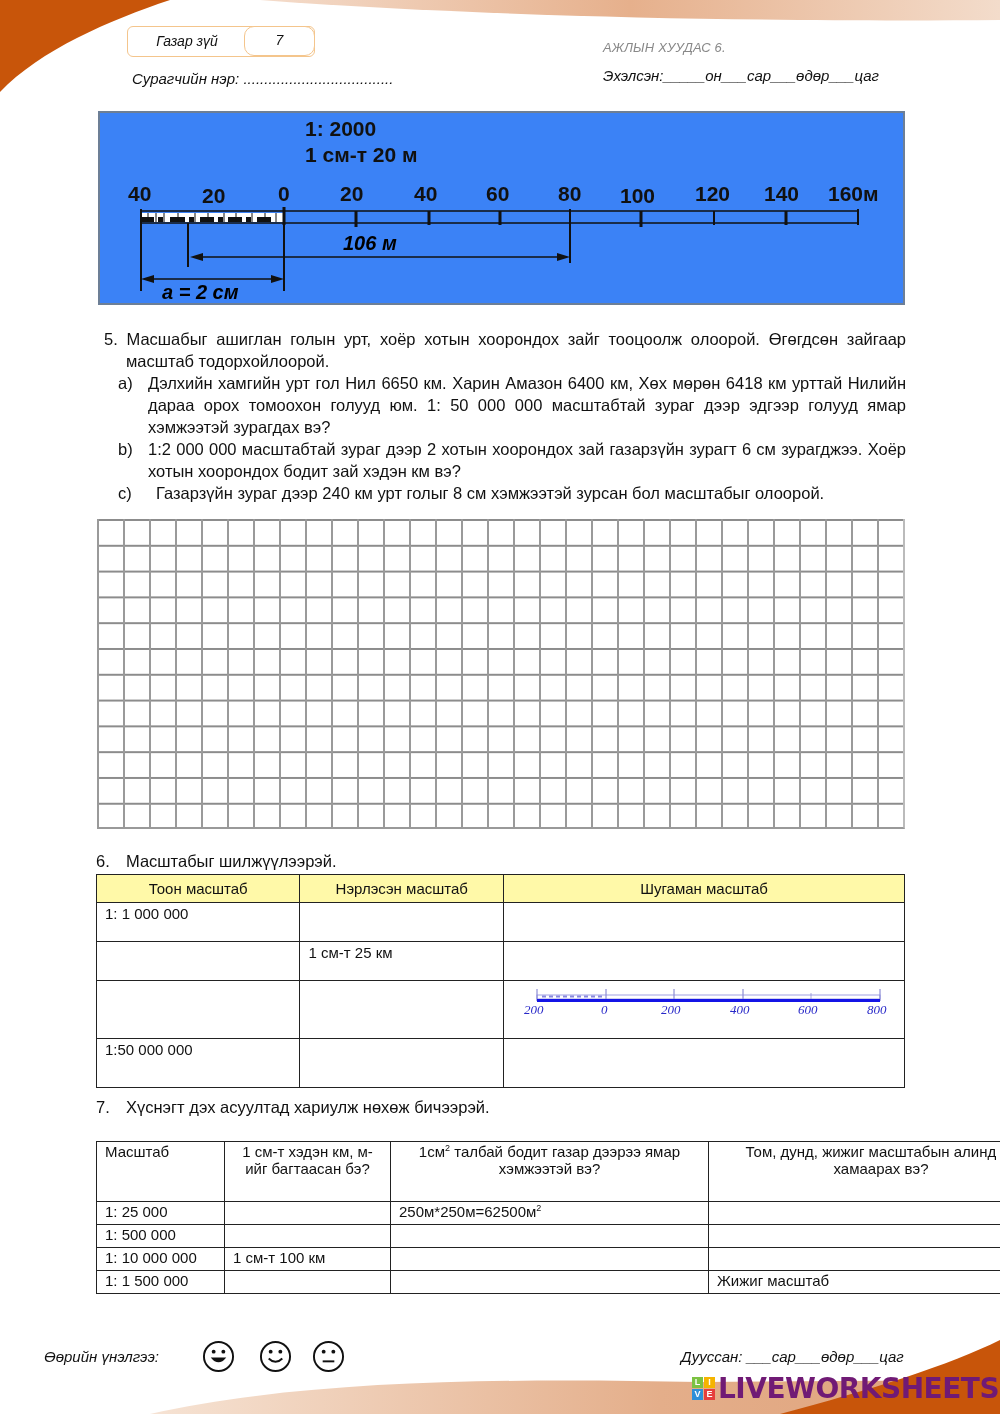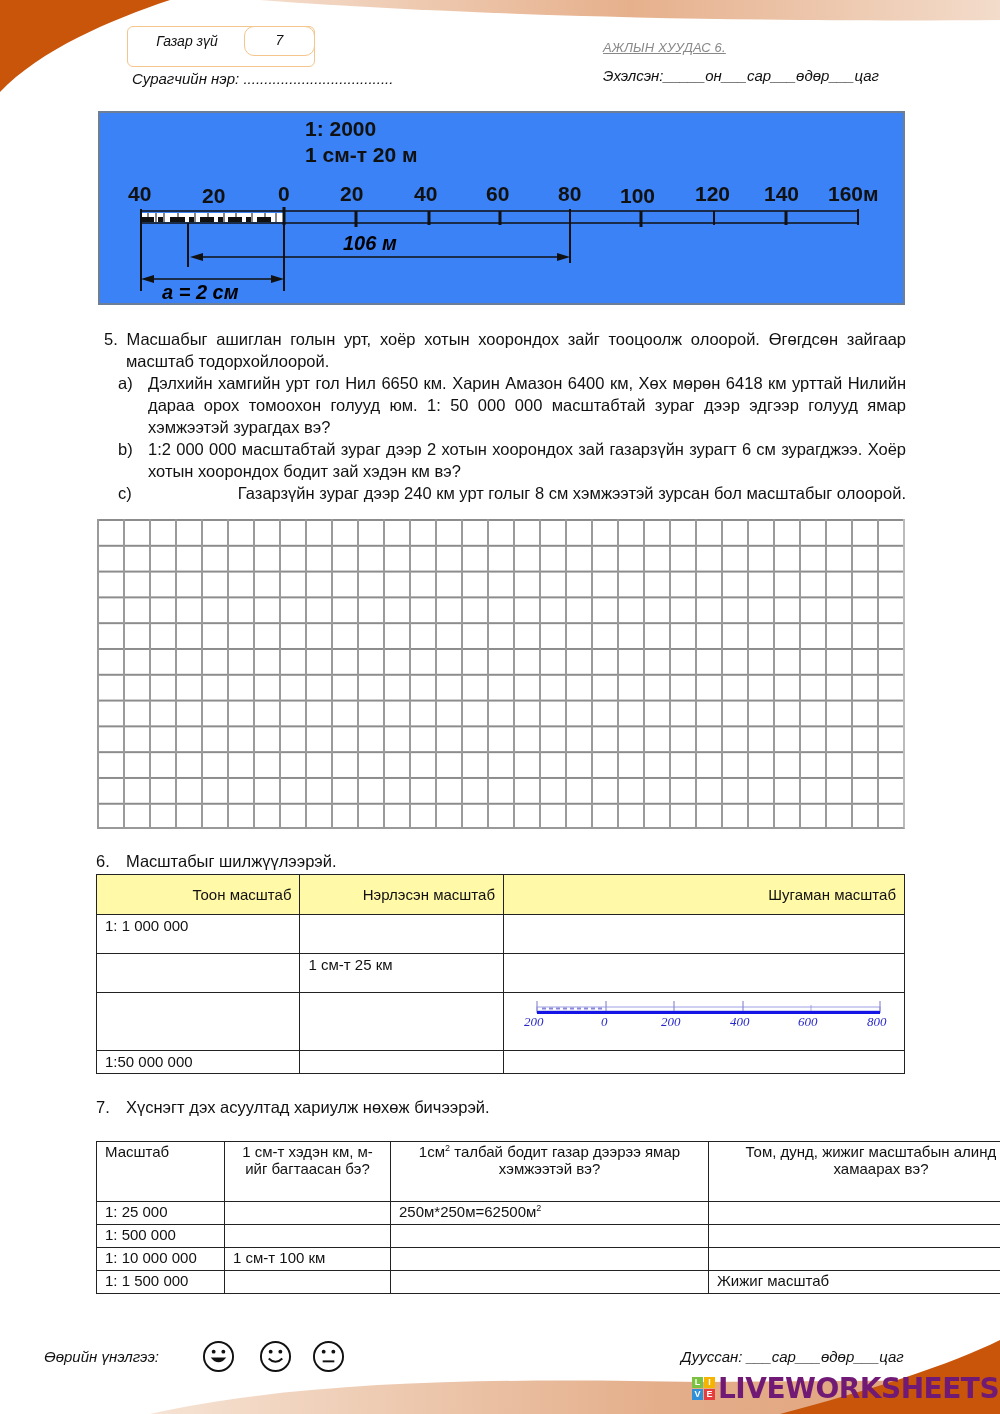--- a/index.html
+++ b/index.html
@@ -2,53 +2,53 @@
 <html><head>
 <meta charset="utf-8">
 <style>
   * { box-sizing: border-box; margin: 0; padding: 0; }
   html, body { width: 1000px; height: 1414px; background: #ffffff; overflow: hidden; }
   body { position: relative; font-family: "Liberation Sans", "DejaVu Sans", sans-serif; color: #111; }
 
   .deco { position: absolute; pointer-events: none; }
 
   
-  .subject-pill { position: absolute; left: 127px; top: 26px; width: 188px; height: 41px; border: 1.5px solid #f4c58c; border-radius: 6px; background: #fff; }
+  .subject-pill { position: absolute; left: 127px; top: 26px; width: 188px; height: 31px; border: 1.5px solid #f4c58c; border-radius: 6px; background: #fff; }
   .subject-pill .subj { position: absolute; left: 0; top: 0; width: 118px; height: 28px; line-height: 28px; text-align: center; font-style: italic; font-size: 14px; }
   .subject-pill .num { position: absolute; left: 116px; top: -1px; width: 71px; height: 30px; border: 1.5px solid #f4c58c; border-radius: 10px; line-height: 26px; text-align: center; font-style: italic; font-size: 14px; background:#fff; }
   .student-name { position: absolute; left: 132px; top: 70px; font-style: italic; font-size: 15px; }
-  .sheet-title { position: absolute; left: 603px; top: 40px; font-style: italic; font-size: 13px; color: #888; letter-spacing: 0.2px; text-decoration: underline; }
+  .sheet-title { position: absolute; left: 603px; top: 40px; font-style: italic; font-size: 13px; color: #888; letter-spacing: 0.2px; }
   .started { position: absolute; left: 603px; top: 67px; font-style: italic; font-size: 15px; text-align: center; }
 
   
   .scale-figure { position: absolute; left: 98px; top: 111px; width: 807px; height: 194px; border: 2px solid #6d7f96; background: #3b82f6; }
 
   
   .q5 { position: absolute; left: 96px; top: 328px; width: 810px; font-size: 16.5px; line-height: 22px; }
   .q5 .main { text-align: justify; text-align-last: left; padding-left: 30px; text-indent: -22px; }
   .q5 .sub { display: flex; padding-left: 22px; }
   .q5 .sub .lbl { width: 30px; flex: none; }
   .q5 .sub .txt { flex: 1; text-align: justify; }
-  .q5 .sub .txt.last { text-align: right; }
+  .q5 .sub .txt.last { text-align: left; margin-left: 8px; }
 
   
   .grid { position: absolute; left: 97px; top: 519px; width: 808px; height: 310px;
     background-image:
       linear-gradient(to right, #9a9a9a 2px, transparent 2px),
       linear-gradient(to bottom, #8c8c8c 2px, transparent 2px);
     background-size: 26px 25.8px, 26px 25.8px;
     border-right: 2px solid #bbb; border-bottom: 2px solid #999; }
 
   
   .q6-title { position: absolute; left: 96px; top: 852px; font-size: 16.5px; }
   .q6-title .n { display:inline-block; width: 30px; }
   table { border-collapse: collapse; position: absolute; font-size: 15px; }
   .t6 { left: 96px; top: 874px; width: 809px; }
   .t6 td { border: 1px solid #222; vertical-align: top; padding: 2px 8px; }
-  .t6 th { background: #fff9a8; border: 1px solid #222; font-weight: normal; text-align: right; padding: 2px 8px; height: 40px; }
+  .t6 th { background: #fff9a8; border: 1px solid #222; font-weight: normal; text-align: center; padding: 2px 8px; height: 28px; }
   .t6 .c1 { width: 204px; } .t6 .c2 { width: 204px; }
 
   .q7-title { position: absolute; left: 96px; top: 1098px; font-size: 16.5px; }
   .q7-title .n { display:inline-block; width: 30px; }
   .t7 { left: 96px; top: 1141px; width: 958px; }
   .t7 td { border: 1px solid #222; padding: 1px 8px; height: 23px; vertical-align: top; }
   .t7 .hdr td { height: 60px; }
   .t7 .center { text-align: center; }
   sup { font-size: 9px; }
 
@@ -223,21 +223,21 @@
           <text x="20" y="33">200</text>
           <text x="97" y="33">0</text>
           <text x="157" y="33">200</text>
           <text x="226" y="33">400</text>
           <text x="294" y="33">600</text>
           <text x="363" y="33">800</text>
         </g>
       </svg>
     </td>
   </tr>
-  <tr style="height:23px">
+  <tr style="height:49px">
     <td>1:50 000 000</td>
     <td></td>
     <td></td>
   </tr>
 </tbody>
   </table>
 
 <div class="q7-title"><span class="n">7.</span><span>Хүснэгт дэх асуултад хариулж нөхөж бичээрэй.</span></div>
 <table class="t7">
   <tbody>

